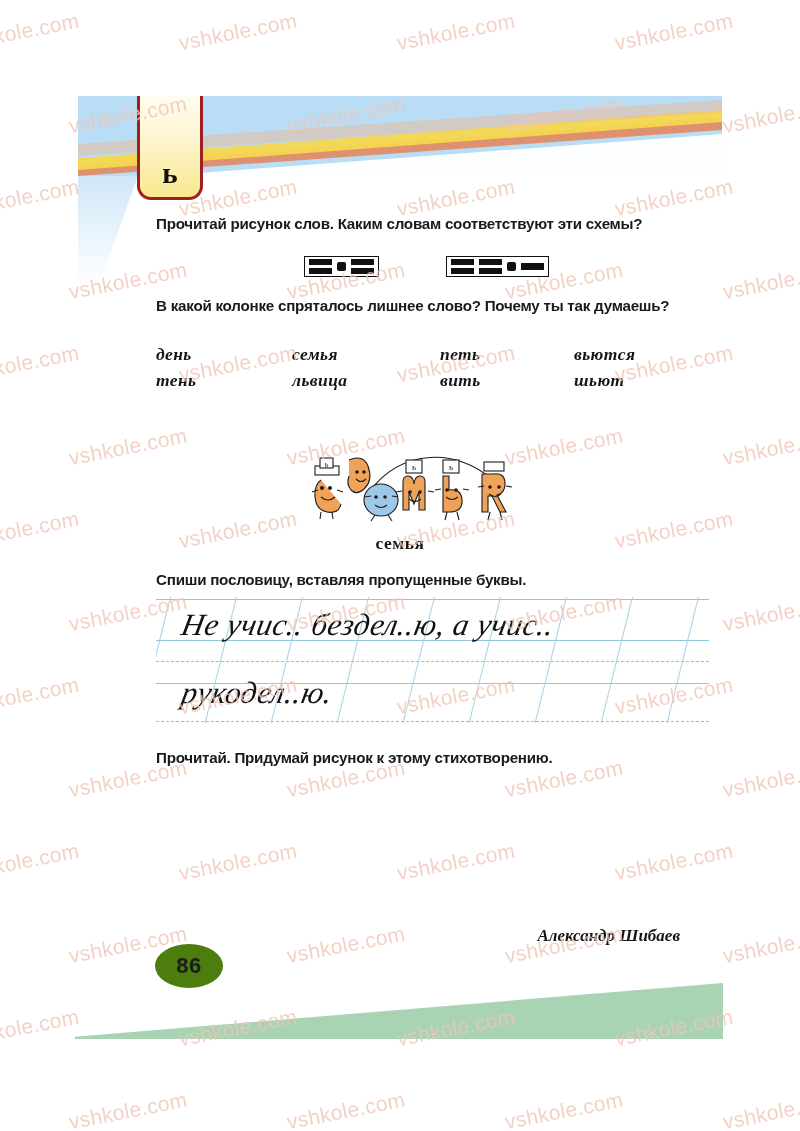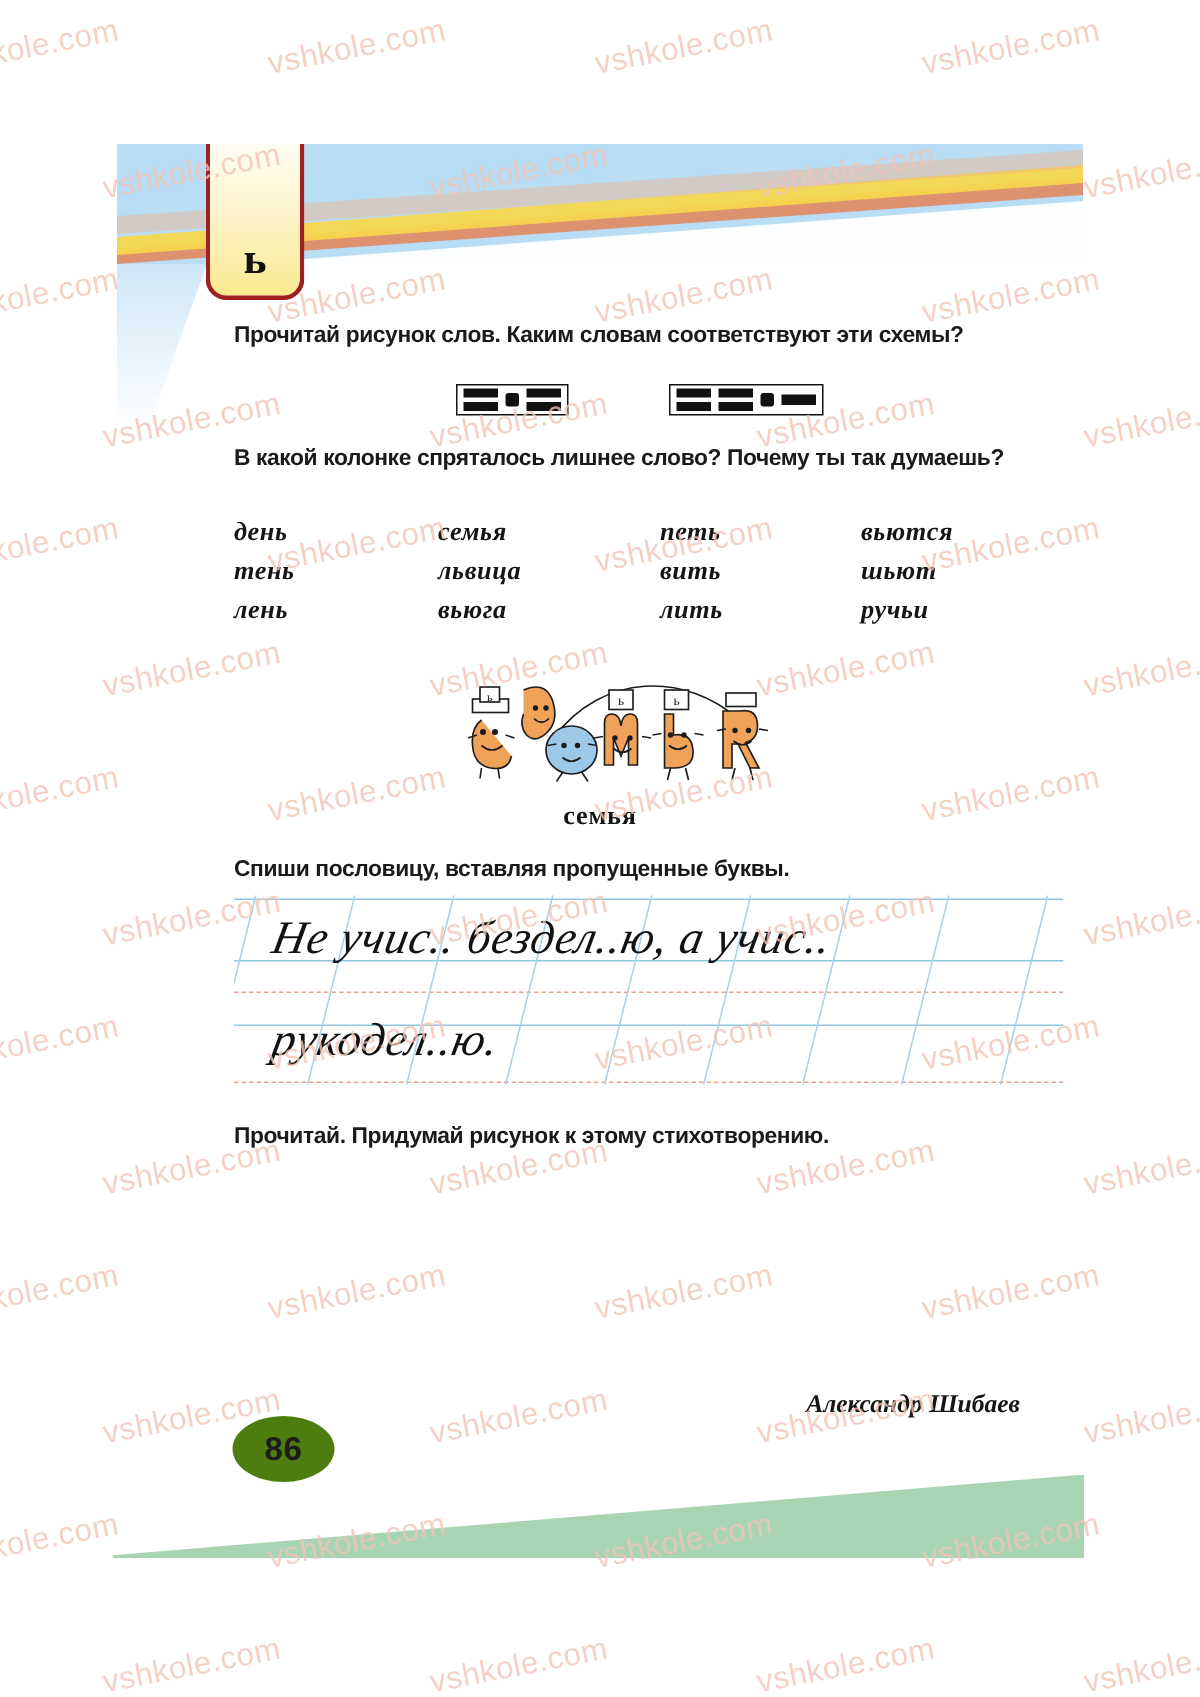--- a/index.html
+++ b/index.html
@@ -186,26 +186,20 @@
       <span class="cell c0">день</span>
       <span class="cell c1">семья</span>
       <span class="cell c2">петь</span>
       <span class="cell c3">вьются</span>
     </div>
     <div class="row">
       <span class="cell c0">тень</span>
       <span class="cell c1">львица</span>
       <span class="cell c2">вить</span>
       <span class="cell c3">шьют</span>
-    </div>
-    <div class="row">
-      <span class="cell c0">лень</span>
-      <span class="cell c1">вьюга</span>
-      <span class="cell c2">лить</span>
-      <span class="cell c3">ручьи</span>
     </div>
   </div>
 
   <div id="illus">
     <svg width="212" height="72" viewBox="0 0 212 72">
       <g stroke="#1d1d1d" stroke-width="1.1" fill="#f0a259">
 
         <path d="M62 40 C 95 -4, 150 -4, 186 28" fill="none" stroke="#1d1d1d" stroke-width="1.1"></path>
 
         <path d="M14 28 q-7 5 -6 17 q1 13 12 15 q12 2 14 -8" fill="#f0a259"></path>

